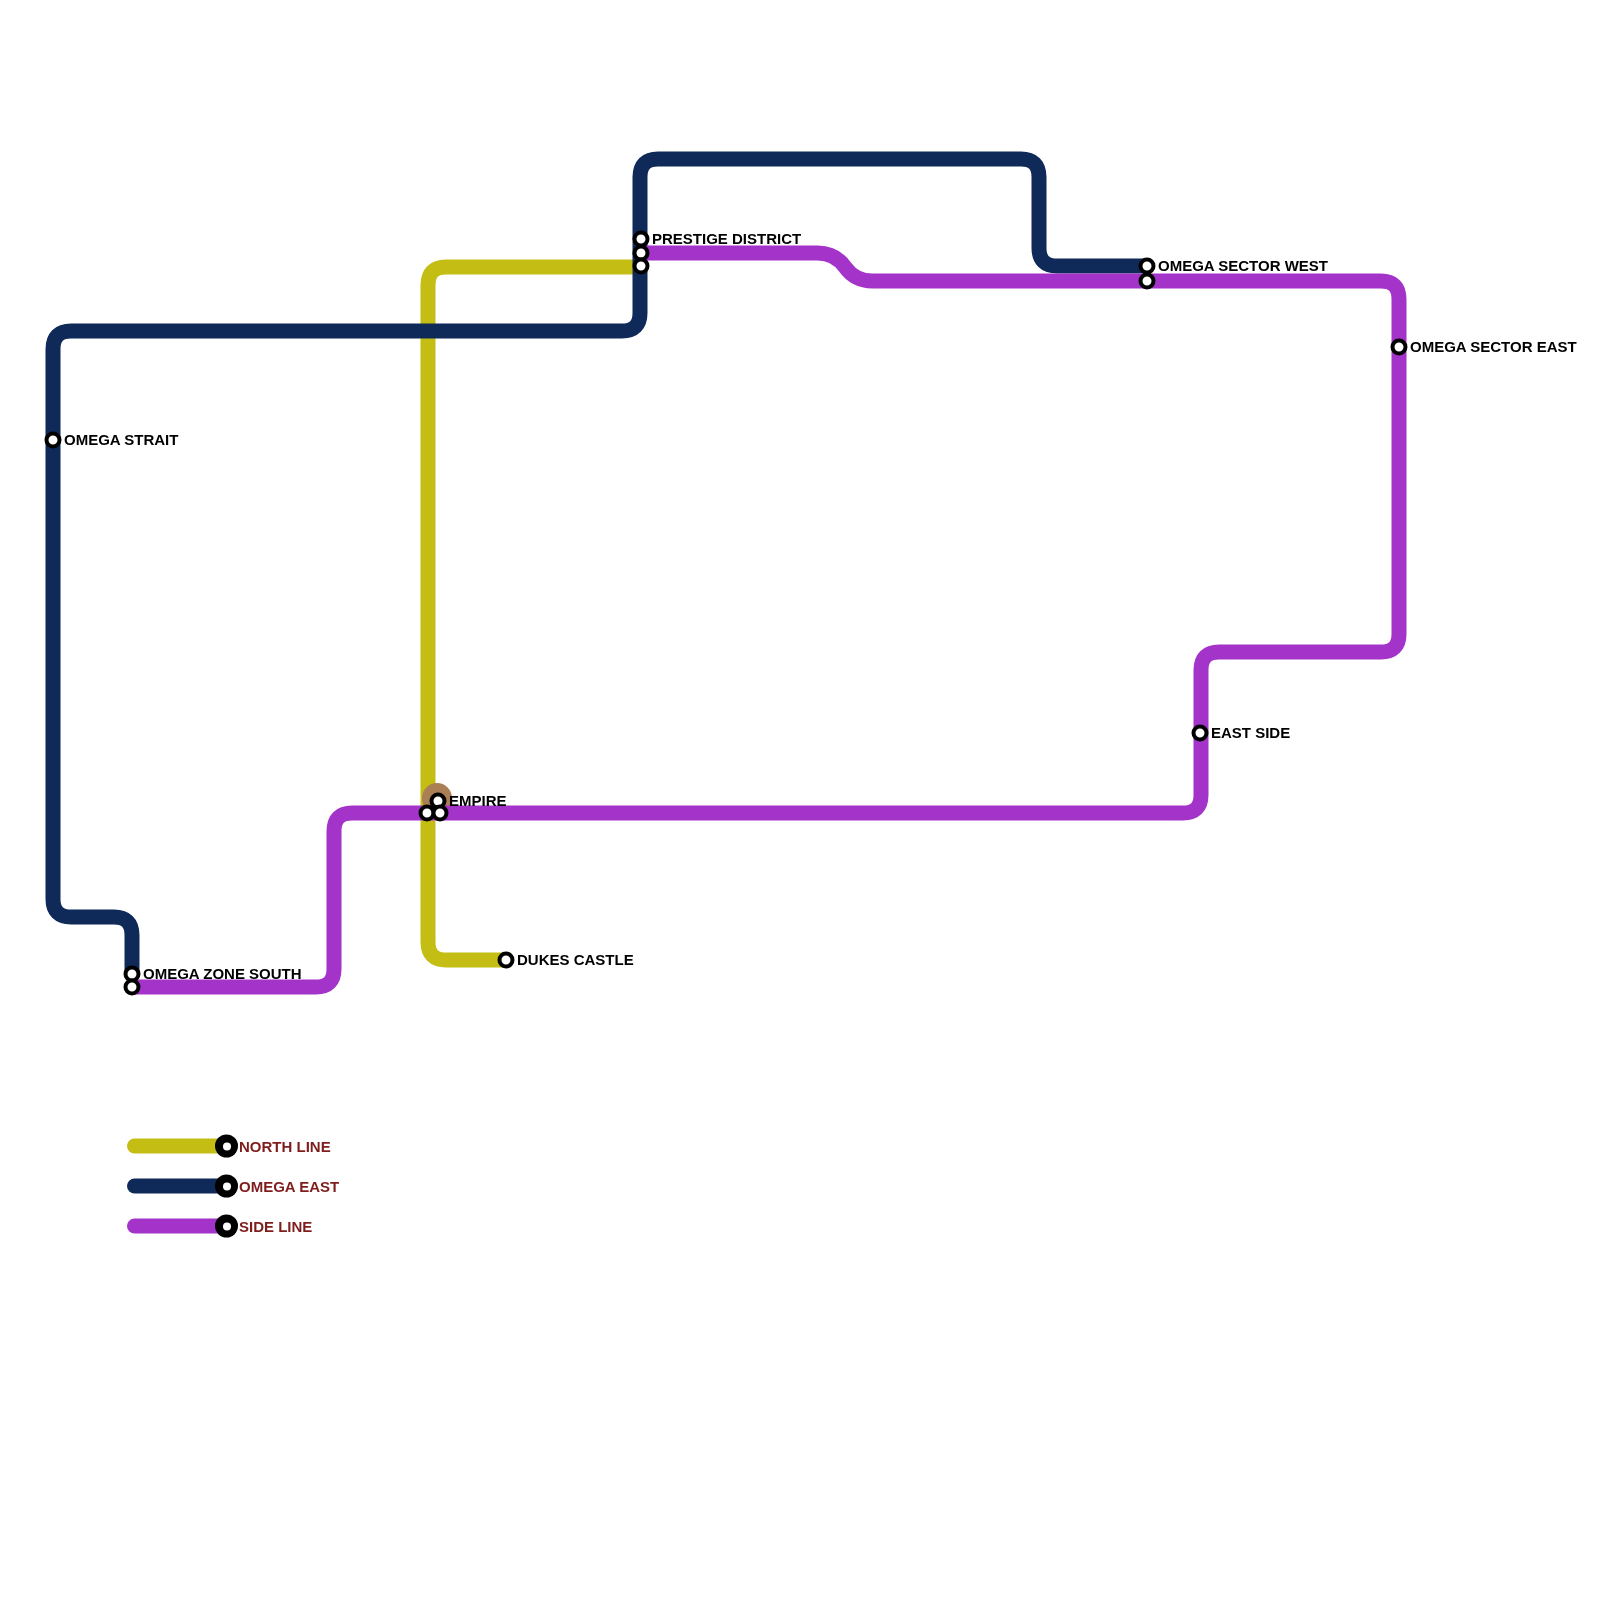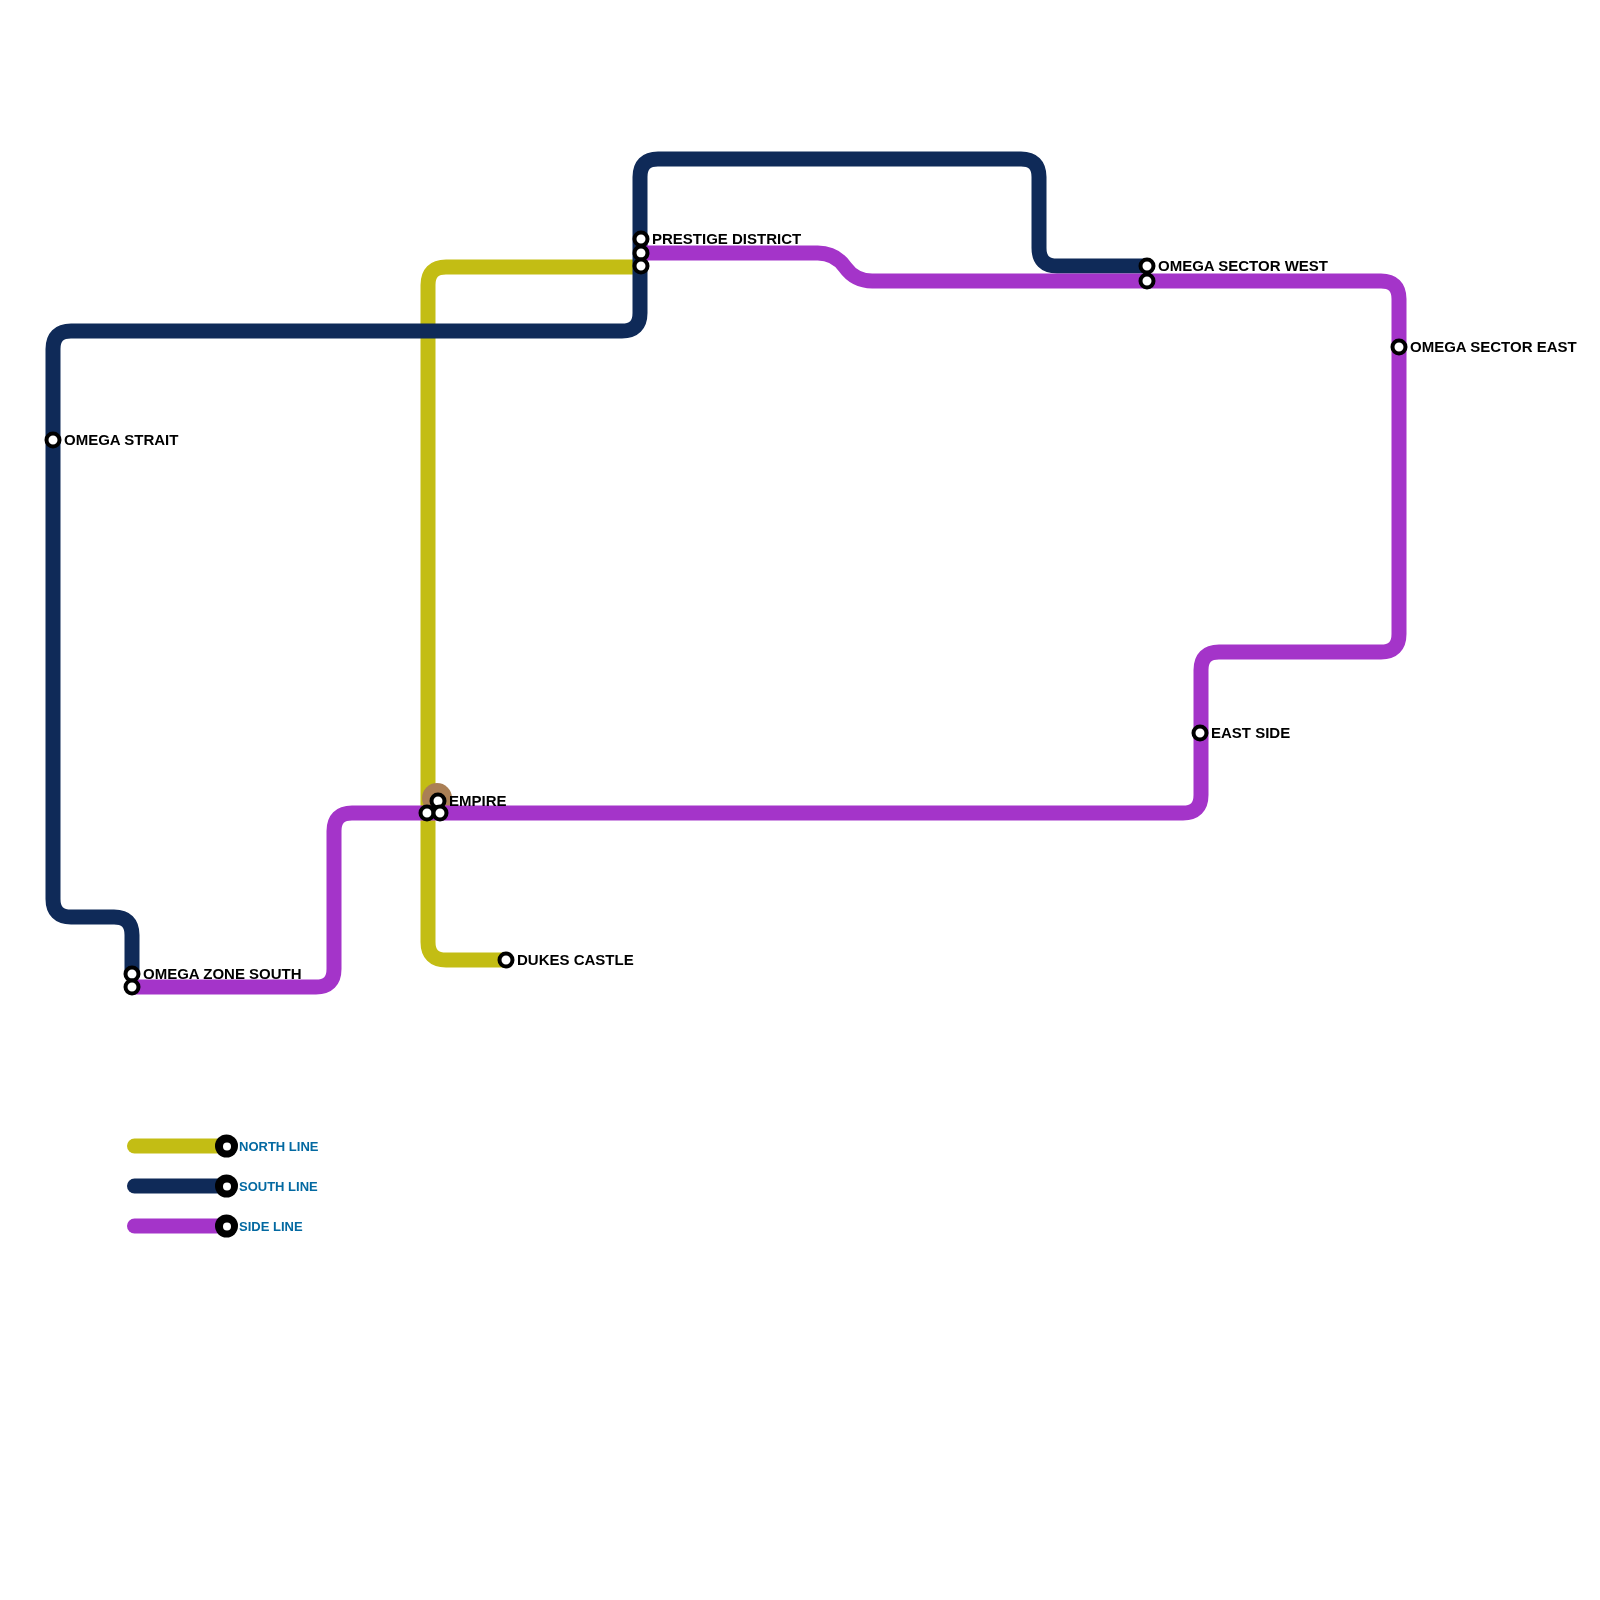--- a/index.html
+++ b/index.html
@@ -62,22 +62,22 @@
     height: 8px;
     background: #ffffff;
     border-radius: 50%;
   }
   .legend-label {
     position: absolute;
     left: 112px;
     top: 50%;
     transform: translateY(-50%);
     font-weight: 700;
-    font-size: 13px;
-    color: #0369a1;
+    font-size: 15px;
+    color: #7f1d1d;
     white-space: nowrap;
   }
 </style>
 </head>
 <body>
 
 <div id="map-container"><svg viewBox="0 0 1600 1600" width="1600" height="1600">
       <path d="M 641 267 L 446 267 Q 428 267 428 285 L 428 942 Q 428 960 446 960 L 506 960" fill="none" stroke="#c3bd14" stroke-width="15" stroke-linecap="butt"></path>
       <path d="M 1147 266 L 1057 266 Q 1039 266 1039 248 L 1039 177 Q 1039 159 1021 159 L 658 159 Q 640 159 640 177 L 640 313 Q 640 331 622 331 L 71 331 Q 53 331 53 349 L 53 899 Q 53 917 71 917 L 114 917 Q 132 917 132 935 L 132 974" fill="none" stroke="#0f2a58" stroke-width="15" stroke-linecap="butt"></path>
       <circle cx="437" cy="798" r="15" fill="#aa7f55"></circle>
@@ -128,21 +128,21 @@
     <span class="legend-marker">
         <span class="legend-hole"></span>
       </span>
     <span class="legend-label">NORTH LINE</span>
   </div>
   <div class="legend-row">
     <span class="legend-bar" style="background: rgb(15, 42, 88);"></span>
     <span class="legend-marker">
         <span class="legend-hole"></span>
       </span>
-    <span class="legend-label">SOUTH LINE</span>
+    <span class="legend-label">OMEGA EAST</span>
   </div>
   <div class="legend-row">
     <span class="legend-bar" style="background: rgb(164, 52, 201);"></span>
     <span class="legend-marker">
         <span class="legend-hole"></span>
       </span>
     <span class="legend-label">SIDE LINE</span>
   </div>
 </div>
 

